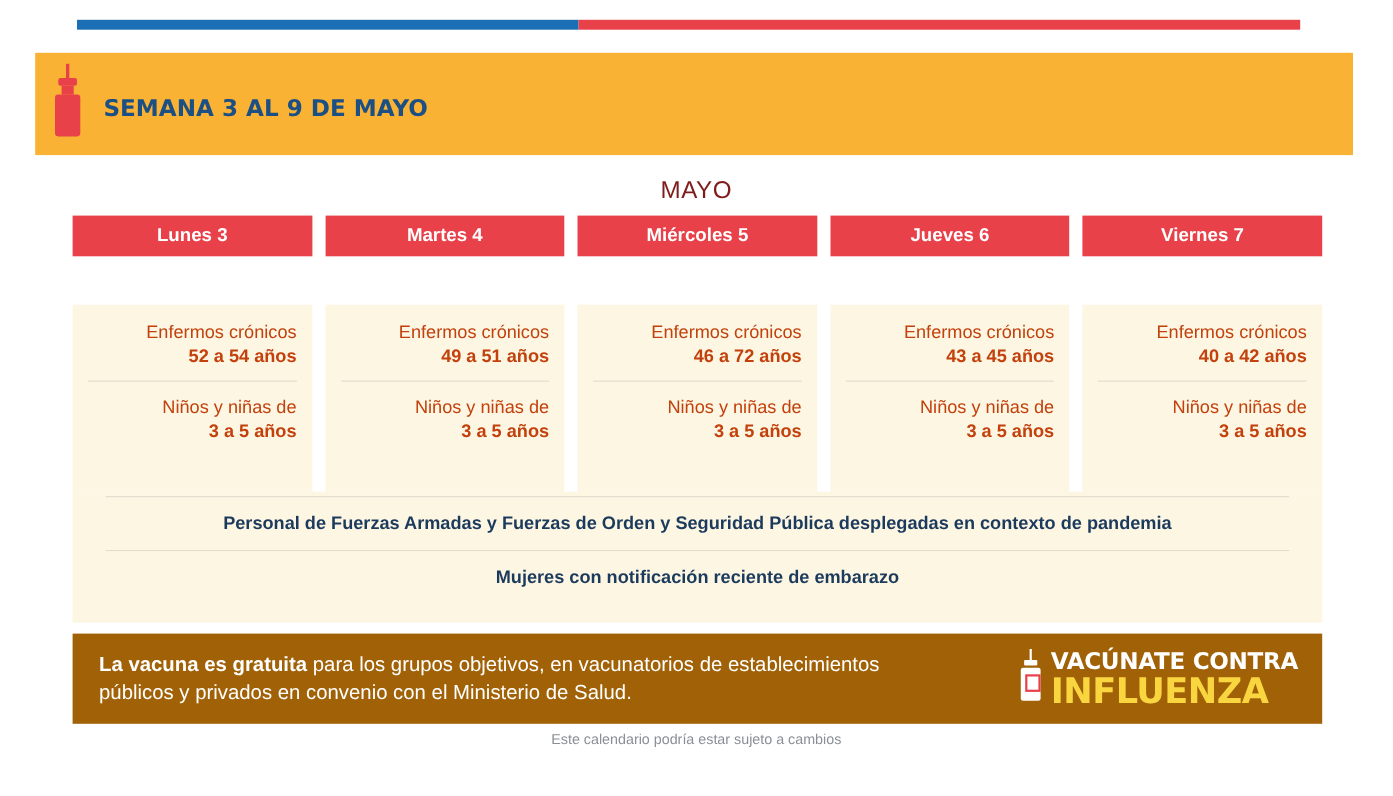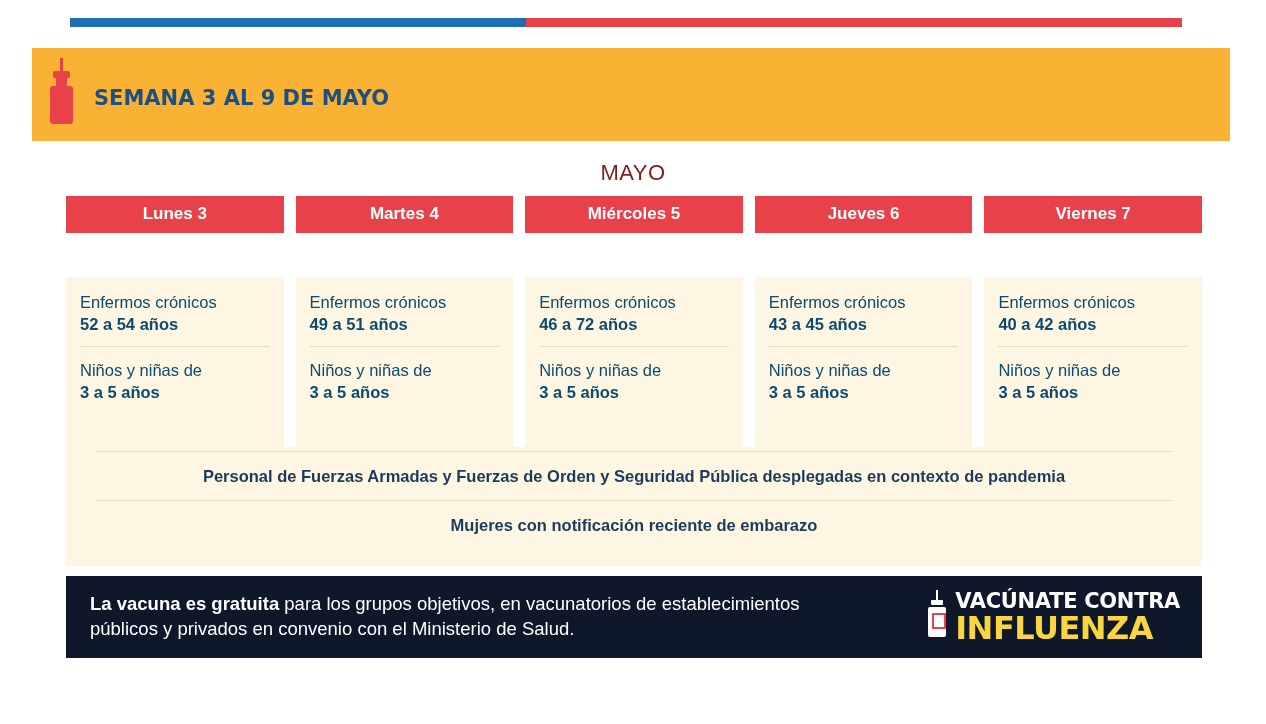--- a/index.html
+++ b/index.html
@@ -145,22 +145,23 @@
     padding: 8px 0 9px 0;
   }
   .day-body {
     background: #fdf6e3;
     padding: 14px 14px 16px 14px;
     min-height: 140px;
   }
   .entry {
     font-size: 16.5px;
     line-height: 1.35;
-    color: #0c4a6e;
+    color: #c2410c;
     padding-bottom: 10px;
+    text-align: right;
   }
   .entry + .entry {
     border-top: 1px solid #e2dccb;
     padding-top: 12px;
   }
   .entry .bold {
     font-weight: 700;
     display: block;
   }
 
@@ -180,21 +181,21 @@
   }
   .note:first-child { border-top: 1px solid #e2dccb; }
 
   
   .footer {
     position: absolute;
     top: 576px;
     left: 66px;
     width: 1136px;
     height: 82px;
-    background: #0f172a;
+    background: #a16207;
     display: flex;
     align-items: center;
     justify-content: space-between;
   }
   .footer .ftext {
     color: #ffffff;
     font-size: 18.5px;
     line-height: 1.35;
     padding-left: 24px;
     max-width: 760px;
@@ -326,13 +327,14 @@
           <div class="lc"></div>
           <div class="lb"></div>
       </div>
       <div class="logo-text">
         <div class="l1">VACÚNATE CONTRA</div>
         <div class="l2">INFLUENZA</div>
       </div>
     </div>
   </div>
 
+  <div class="disclaimer">Este calendario podría estar sujeto a cambios</div>
 </div>
 
 </body></html>

